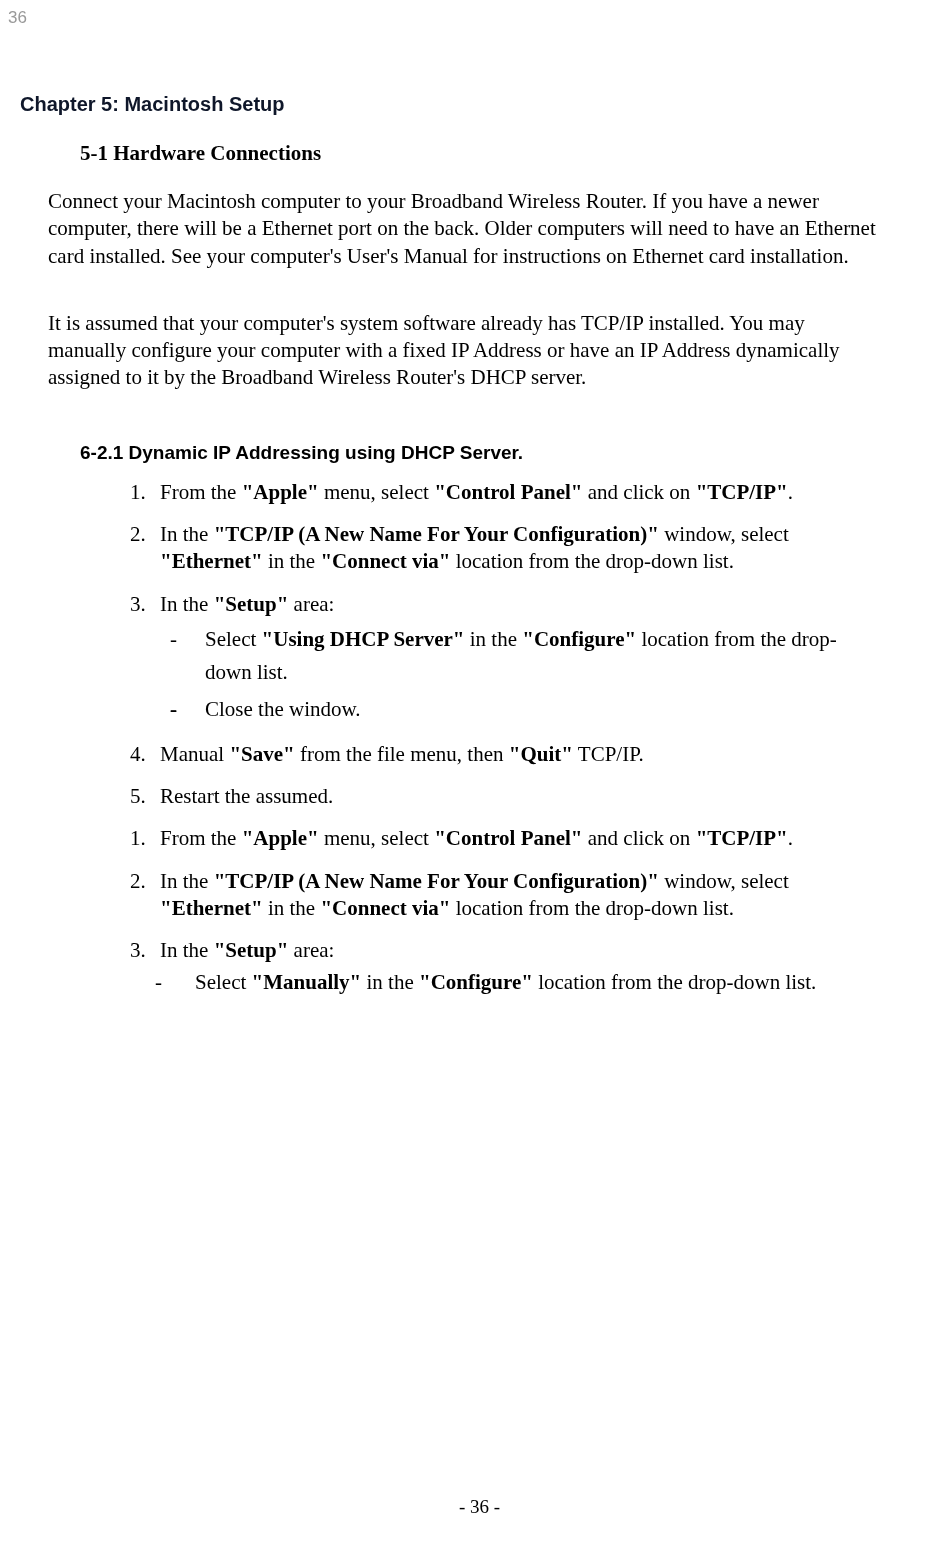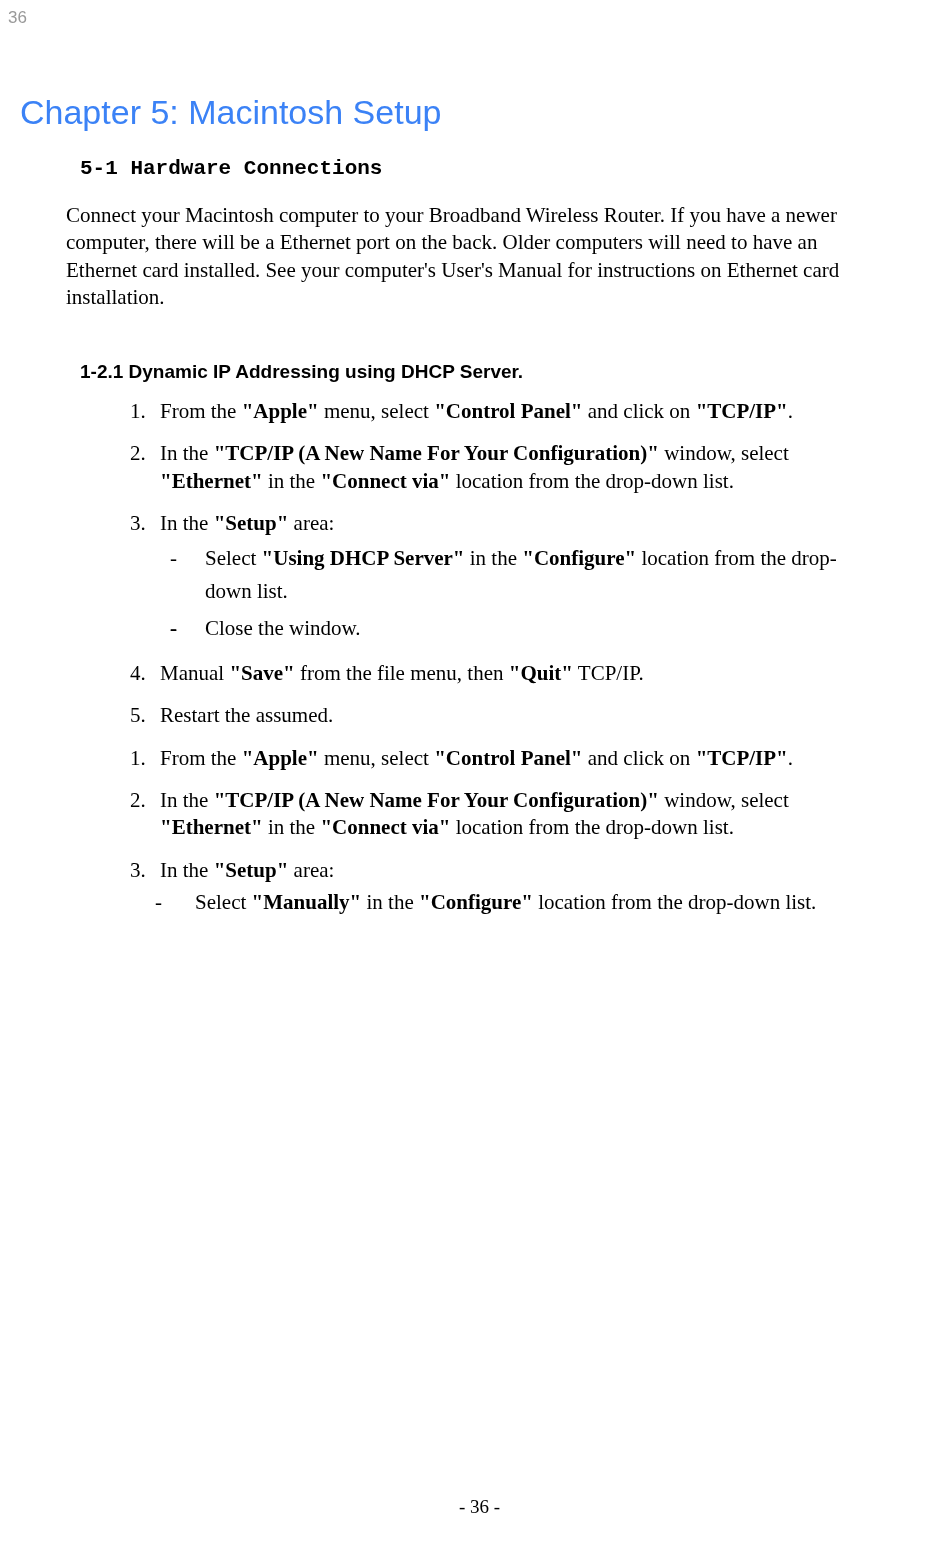--- a/index.html
+++ b/index.html
@@ -21,43 +21,43 @@
       padding: 8px 20px 0 8px;
       font-family: Arial, Helvetica, sans-serif;
       font-size: 17px;
       color: #999;
     }
     .content {
       padding: 20px 60px 0 20px;
     }
     .chapter-title {
       font-family: Arial, Helvetica, sans-serif;
-      font-size: 34px;
-      font-weight: normal;
-      color: #3b82f6;
+      font-size: 20px;
+      font-weight: bold;
+      color: #0f172a;
       margin-top: 45px;
       margin-bottom: 25px;
     }
     .chapter-intro {
       font-size: 21px;
       line-height: 1.3;
       margin-left: 60px;
       margin-bottom: 40px;
     }
     .section-title {
-      font-family: Liberation Mono, monospace;
+      font-family: Liberation Serif, serif;
       font-size: 21px;
       font-weight: bold;
       margin-left: 60px;
       margin-bottom: 22px;
     }
     .section-body {
       font-size: 21px;
       line-height: 1.3;
-      margin-left: 46px;
+      margin-left: 28px;
       margin-bottom: 40px;
     }
     .subsection-title {
       font-family: Arial, Helvetica, sans-serif;
       font-size: 19px;
       font-weight: bold;
       margin-left: 60px;
       margin-bottom: 15px;
       margin-top: 50px;
     }
@@ -127,22 +127,23 @@
 </div>
 
 <div class="content">
 
   <h1 class="chapter-title">Chapter 5: Macintosh Setup</h1>
 
 
   <h2 class="section-title">5-1 Hardware Connections</h2>
   <p class="section-body">Connect your Macintosh computer to your Broadband Wireless Router. If you have a newer computer, there will be a Ethernet port on the back. Older computers will need to have an Ethernet card installed. See your computer's User's Manual for instructions on Ethernet card installation.</p>
 
-
-  <h3 class="subsection-title">1-2.1 Dynamic IP Addressing using DHCP Server.</h3>
+  <p class="section-body">It is assumed that your computer's system software already has TCP/IP installed. You may manually configure your computer with a fixed IP Address or have an IP Address dynamically assigned to it by the Broadband Wireless Router's DHCP server.</p>
+
+  <h3 class="subsection-title">6-2.1 Dynamic IP Addressing using DHCP Server.</h3>
   <ol class="ordered-list">
     <li>
       <span class="num">1.</span>
       <span>From the </span><b>"Apple"</b><span> menu, select </span><b>"Control Panel"</b><span> and click on </span><b>"TCP/IP"</b><span>.</span>
     </li>
     <li>
       <span class="num">2.</span>
       <span>In the </span><b>"TCP/IP (A New Name For Your Configuration)"</b><span> window, select </span><b>"Ethernet"</b><span> in the </span><b>"Connect via"</b><span> location from the drop-down list.</span>
     </li>
     <li>

